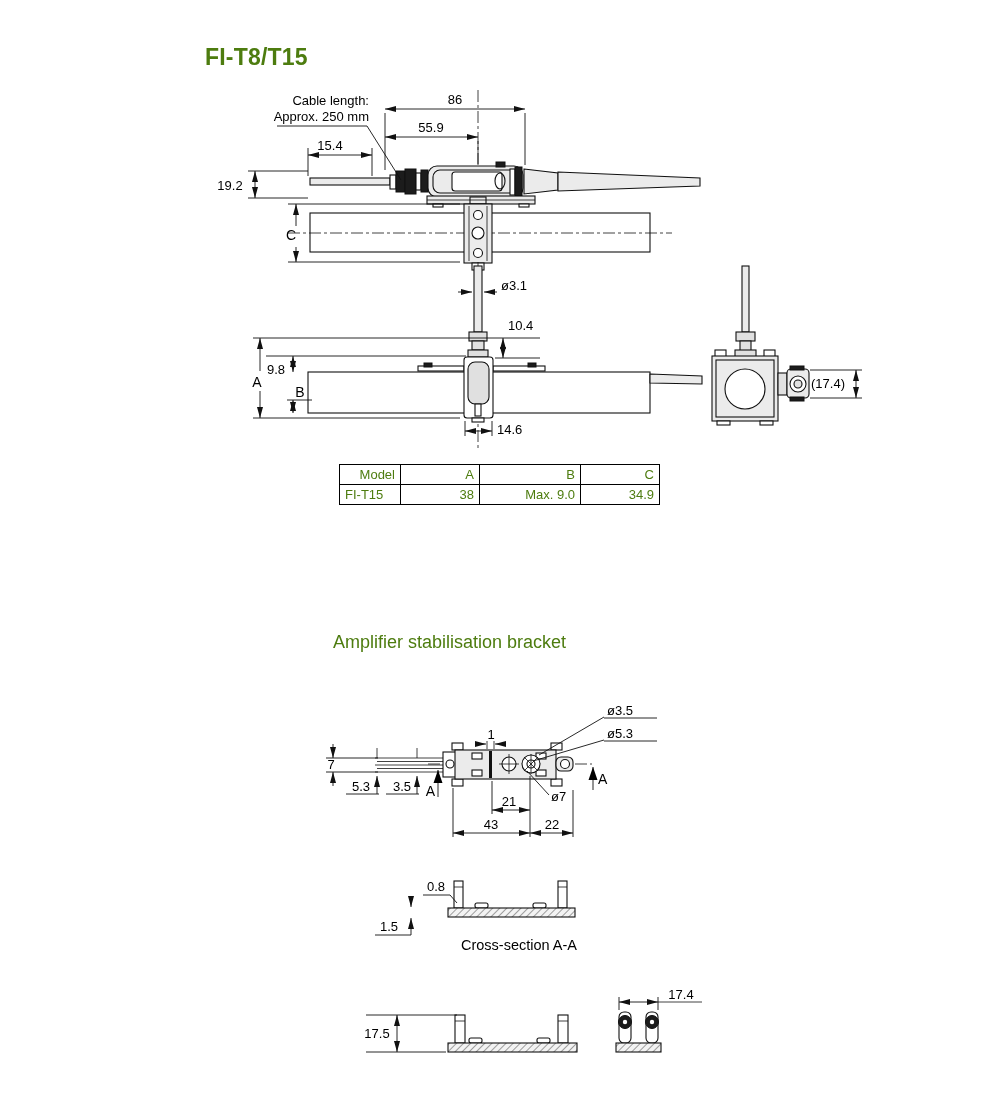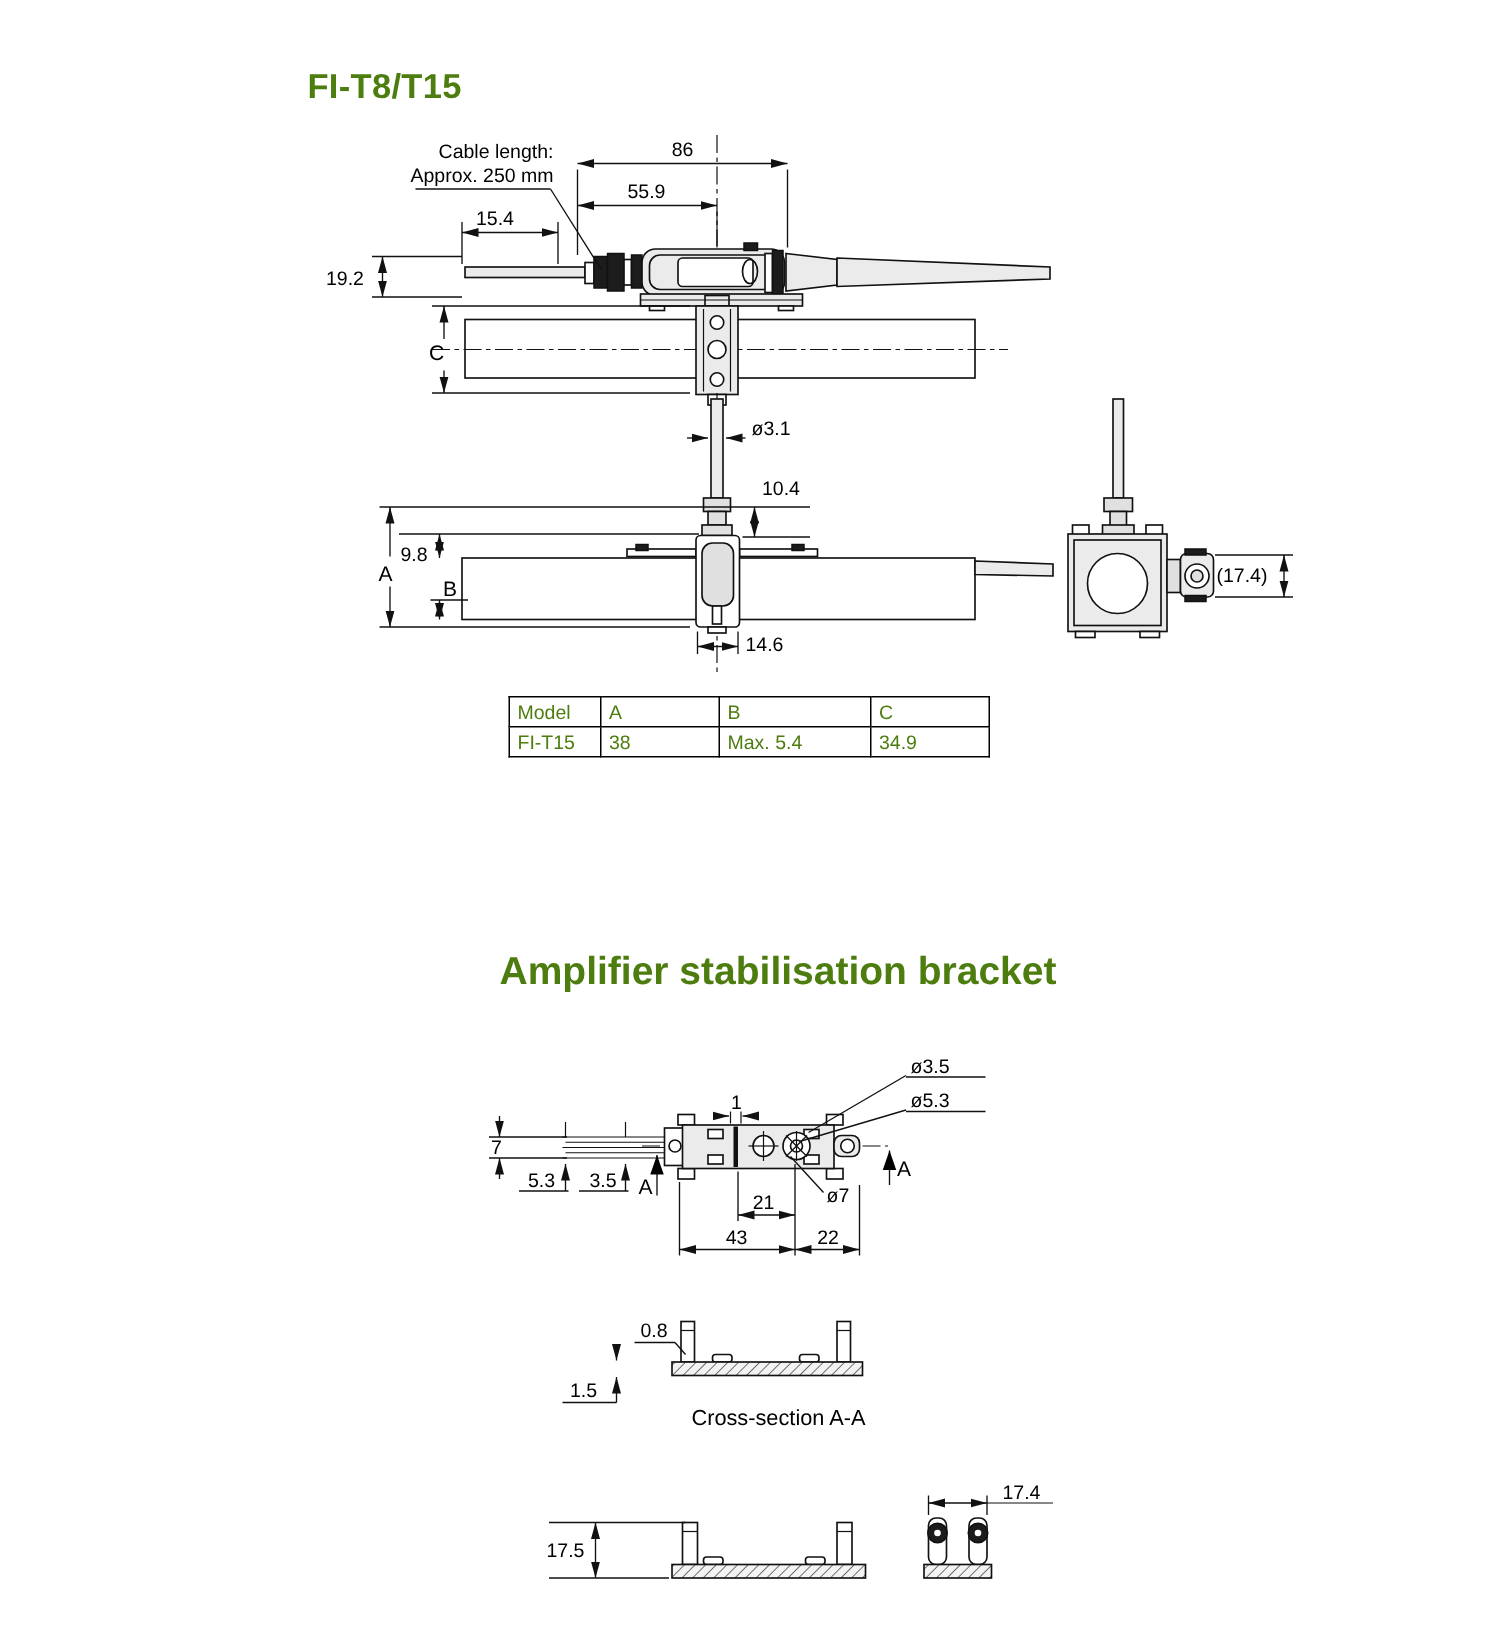--- a/index.html
+++ b/index.html
@@ -1,22 +1,22 @@
 <!DOCTYPE html>
 <html><head>
 <meta charset="utf-8">
 <style>
   html,body{margin:0;padding:0;background:#fff;}
   .canvas{position:relative;width:965px;height:1100px;background:#fff;overflow:hidden;
           font-family:"Liberation Sans",sans-serif;color:#4d7c0f;}
   .title{position:absolute;left:205px;top:44px;margin:0;font-size:23px;font-weight:bold;letter-spacing:.2px;}
-  .section-title{position:absolute;left:333px;top:632px;font-size:26px;font-weight:700;}
+  .section-title{position:absolute;left:333px;top:632px;font-size:18px;font-weight:400;}
   svg{position:absolute;left:0;top:0;}
   .model-table{position:absolute;left:339px;top:464px;border-collapse:collapse;font-size:13px;}
-  .model-table th,.model-table td{border:1.2px solid #000;height:19px;padding:0 5px;text-align:left;font-weight:400;}
+  .model-table th,.model-table td{border:1.2px solid #000;height:19px;padding:0 5px;text-align:right;font-weight:400;}
   .model-table td.mname{text-align:left;}
   .col-model{width:50px}.col-a{width:68px}.col-b{width:90px}.col-c{width:68px}
   
   .w{fill:#fff;stroke:#111;stroke-width:1.1}
   .lt{fill:#ebebeb;stroke:#111;stroke-width:1.1}
   .lt2{fill:#e0e0e0;stroke:#111;stroke-width:1.1}
   .dk{fill:#1c1c1c;stroke:#111;stroke-width:1}
   .nn{fill:none;stroke:#111;stroke-width:1.1}
   .cl{fill:none;stroke:#111;stroke-width:.8;stroke-dasharray:12 3 3 3}
   .dim{fill:none;stroke:#111;stroke-width:.9}
@@ -40,21 +40,21 @@
         <th class="col-model">Model</th>
         <th class="col-a">A</th>
         <th class="col-b">B</th>
         <th class="col-c">C</th>
       </tr>
     </thead>
     <tbody>
       <tr>
         <td class="mname">FI-T15</td>
         <td>38</td>
-        <td>Max. 5.4</td>
+        <td>Max. 9.0</td>
         <td>34.9</td>
       </tr>
     </tbody>
   </table>
 
   <svg width="1000" height="1100" viewBox="0 0 1000 1100">
     <defs>
       <marker id="ar" markerUnits="userSpaceOnUse" markerWidth="12" markerHeight="10" refX="11" refY="5" orient="auto-start-reverse">
         <path d="M11,5 L0,2 L0,8 z" fill="#111"></path>
       </marker>

